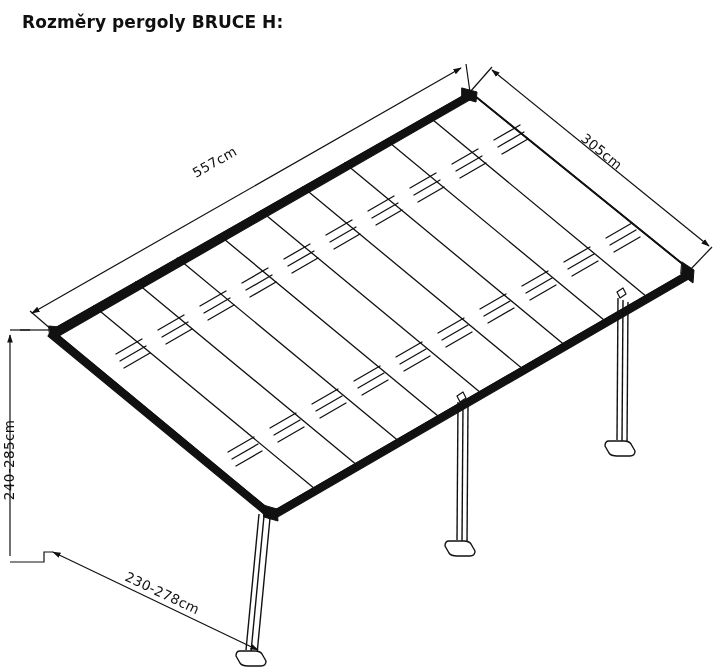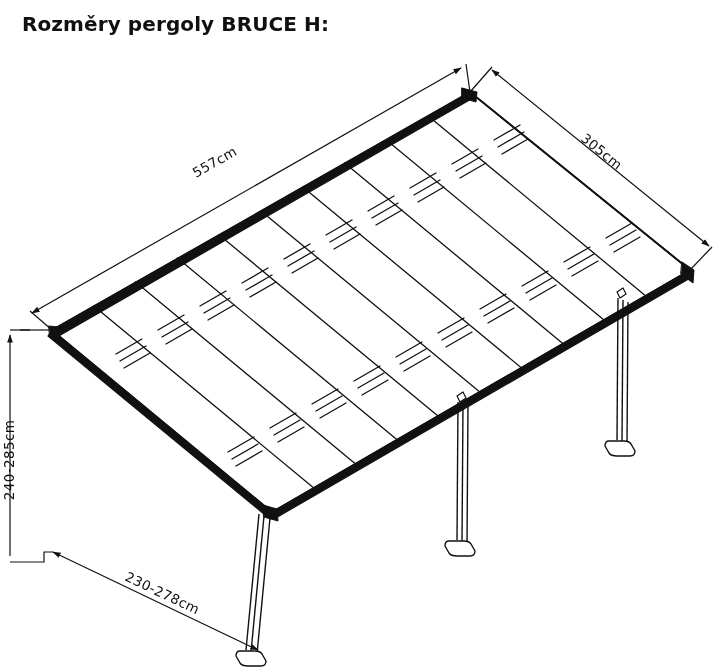--- a/index.html
+++ b/index.html
@@ -18,21 +18,21 @@
   #page {
     position: relative;
     width: 720px;
     height: 672px;
     background: #ffffff;
   }
   #title {
     position: absolute;
     left: 22px;
     top: 12px;
-    font-size: 20px;
+    font-size: 17px;
     font-weight: 600;
     letter-spacing: 0.1px;
     color: #101010;
     white-space: nowrap;
   }
   #drawing {
     position: absolute;
     left: 0;
     top: 0;
     width: 720px;

